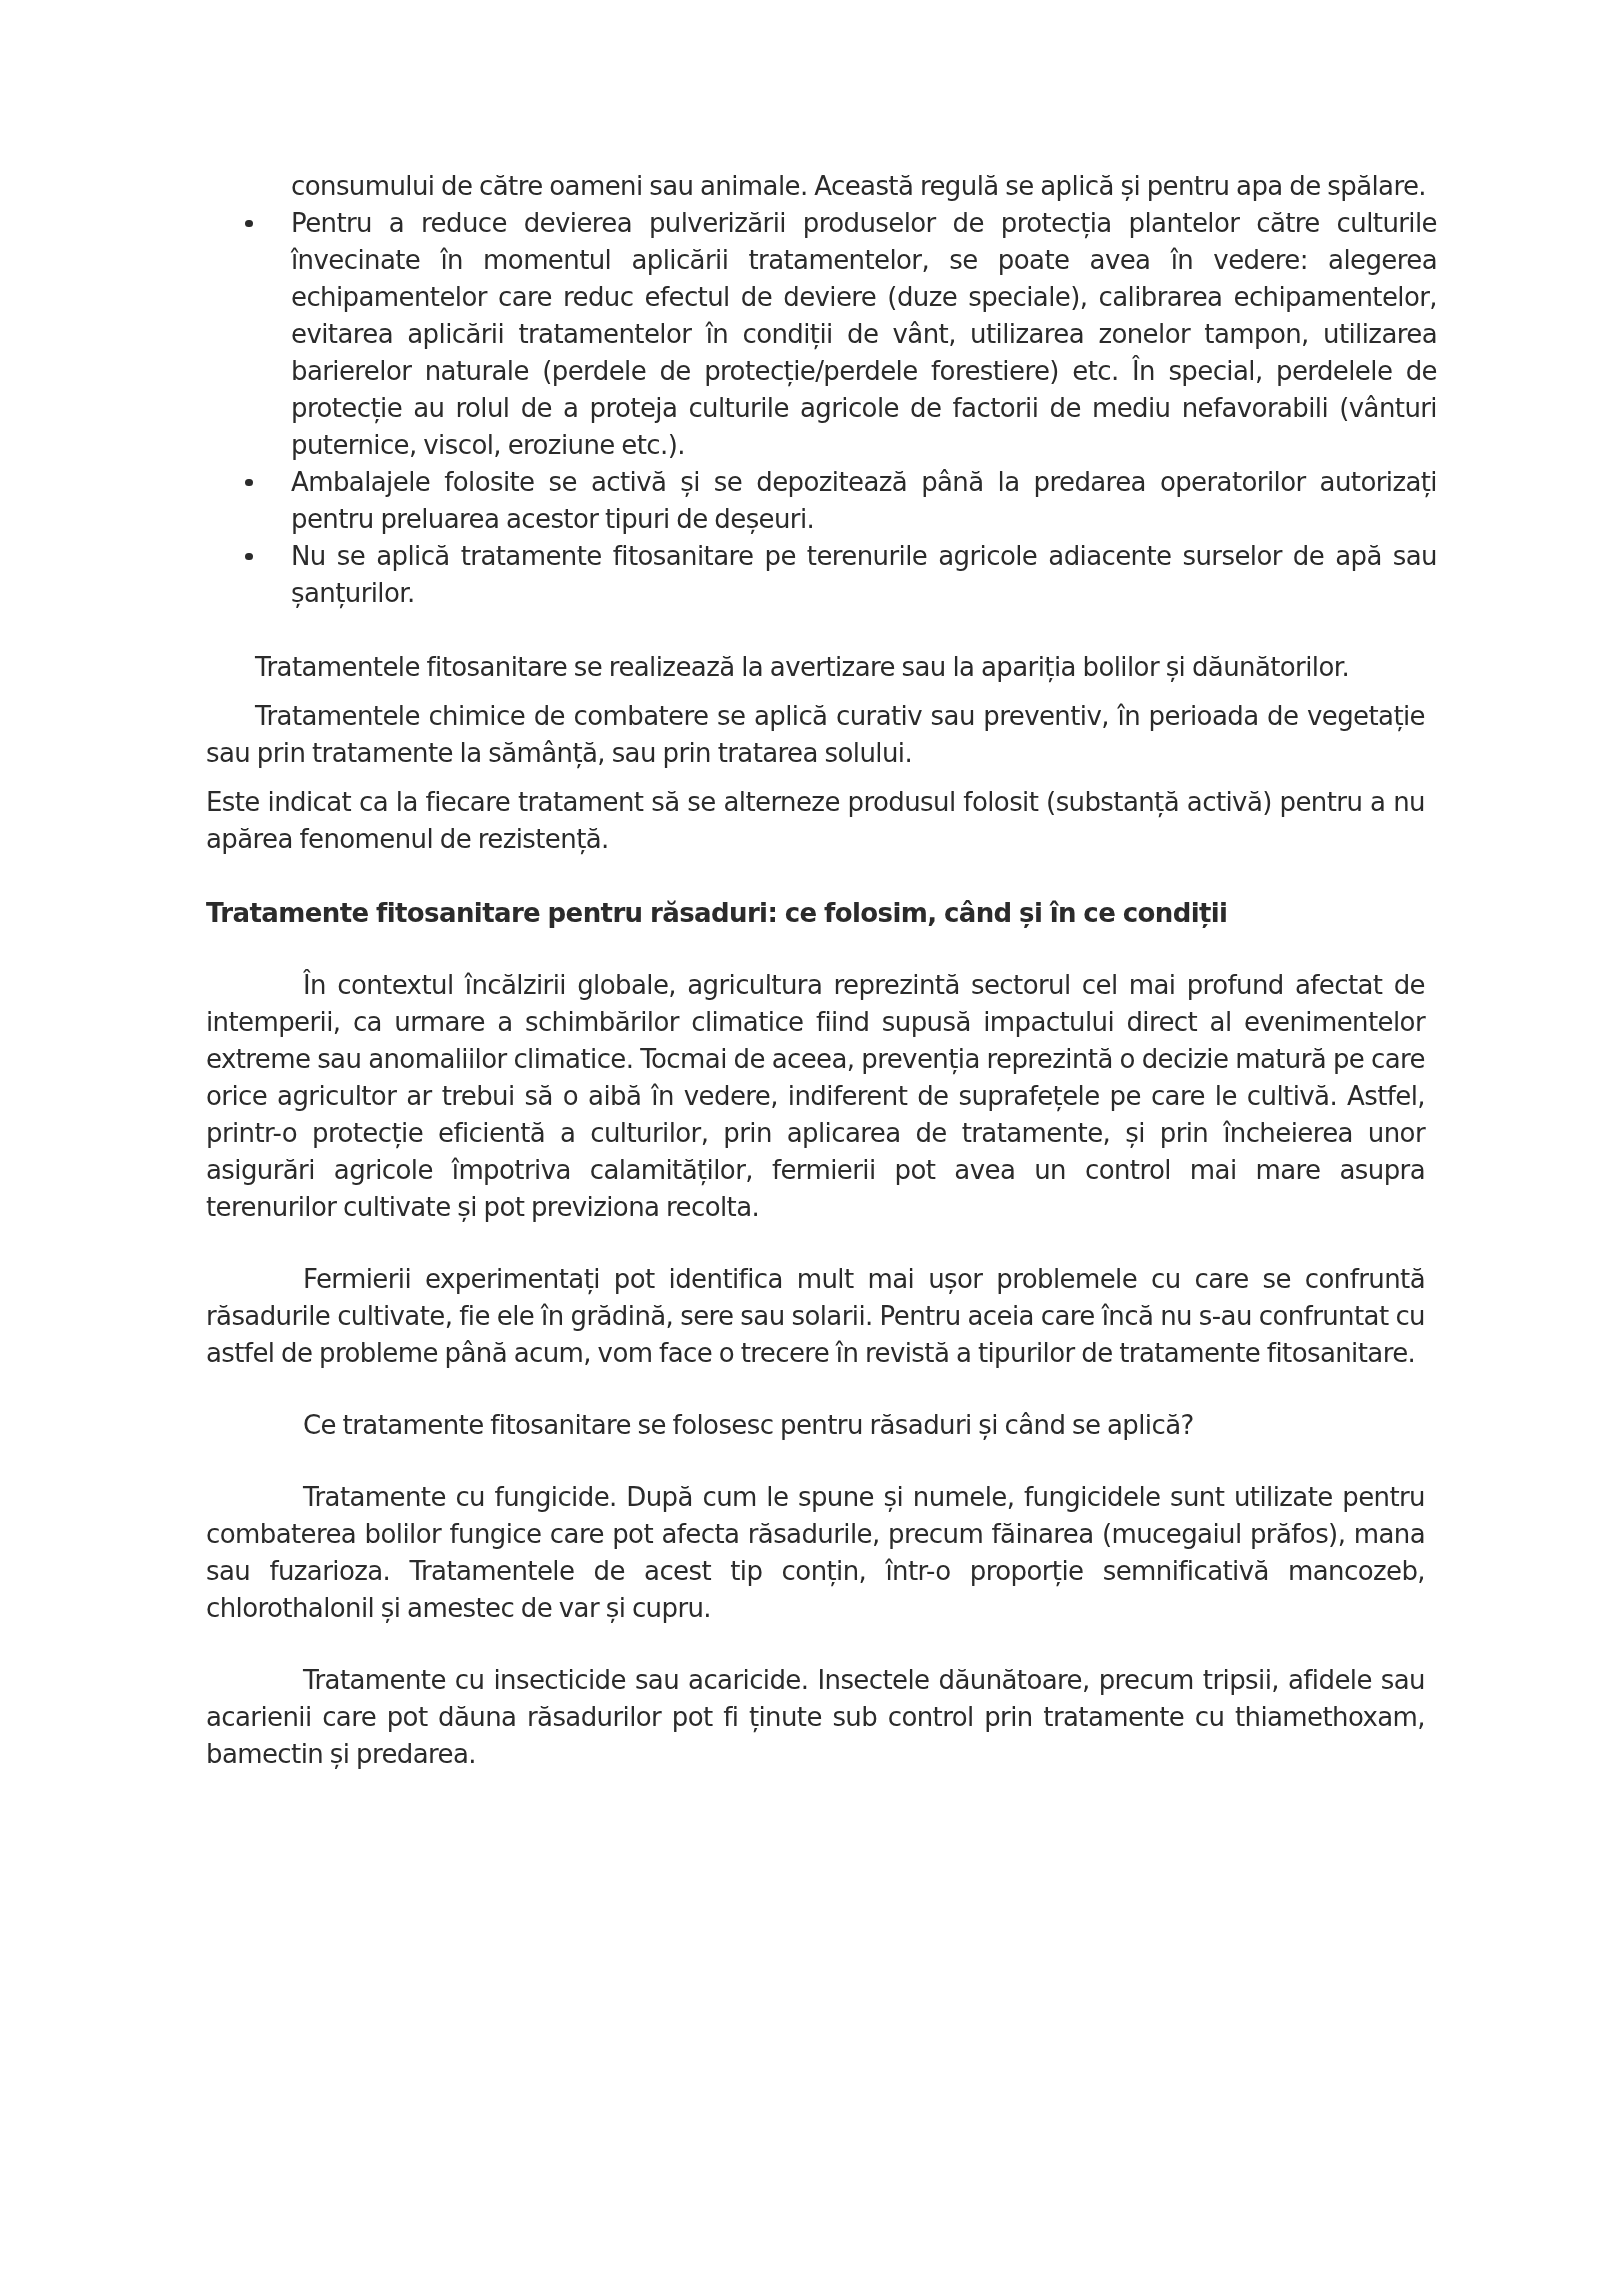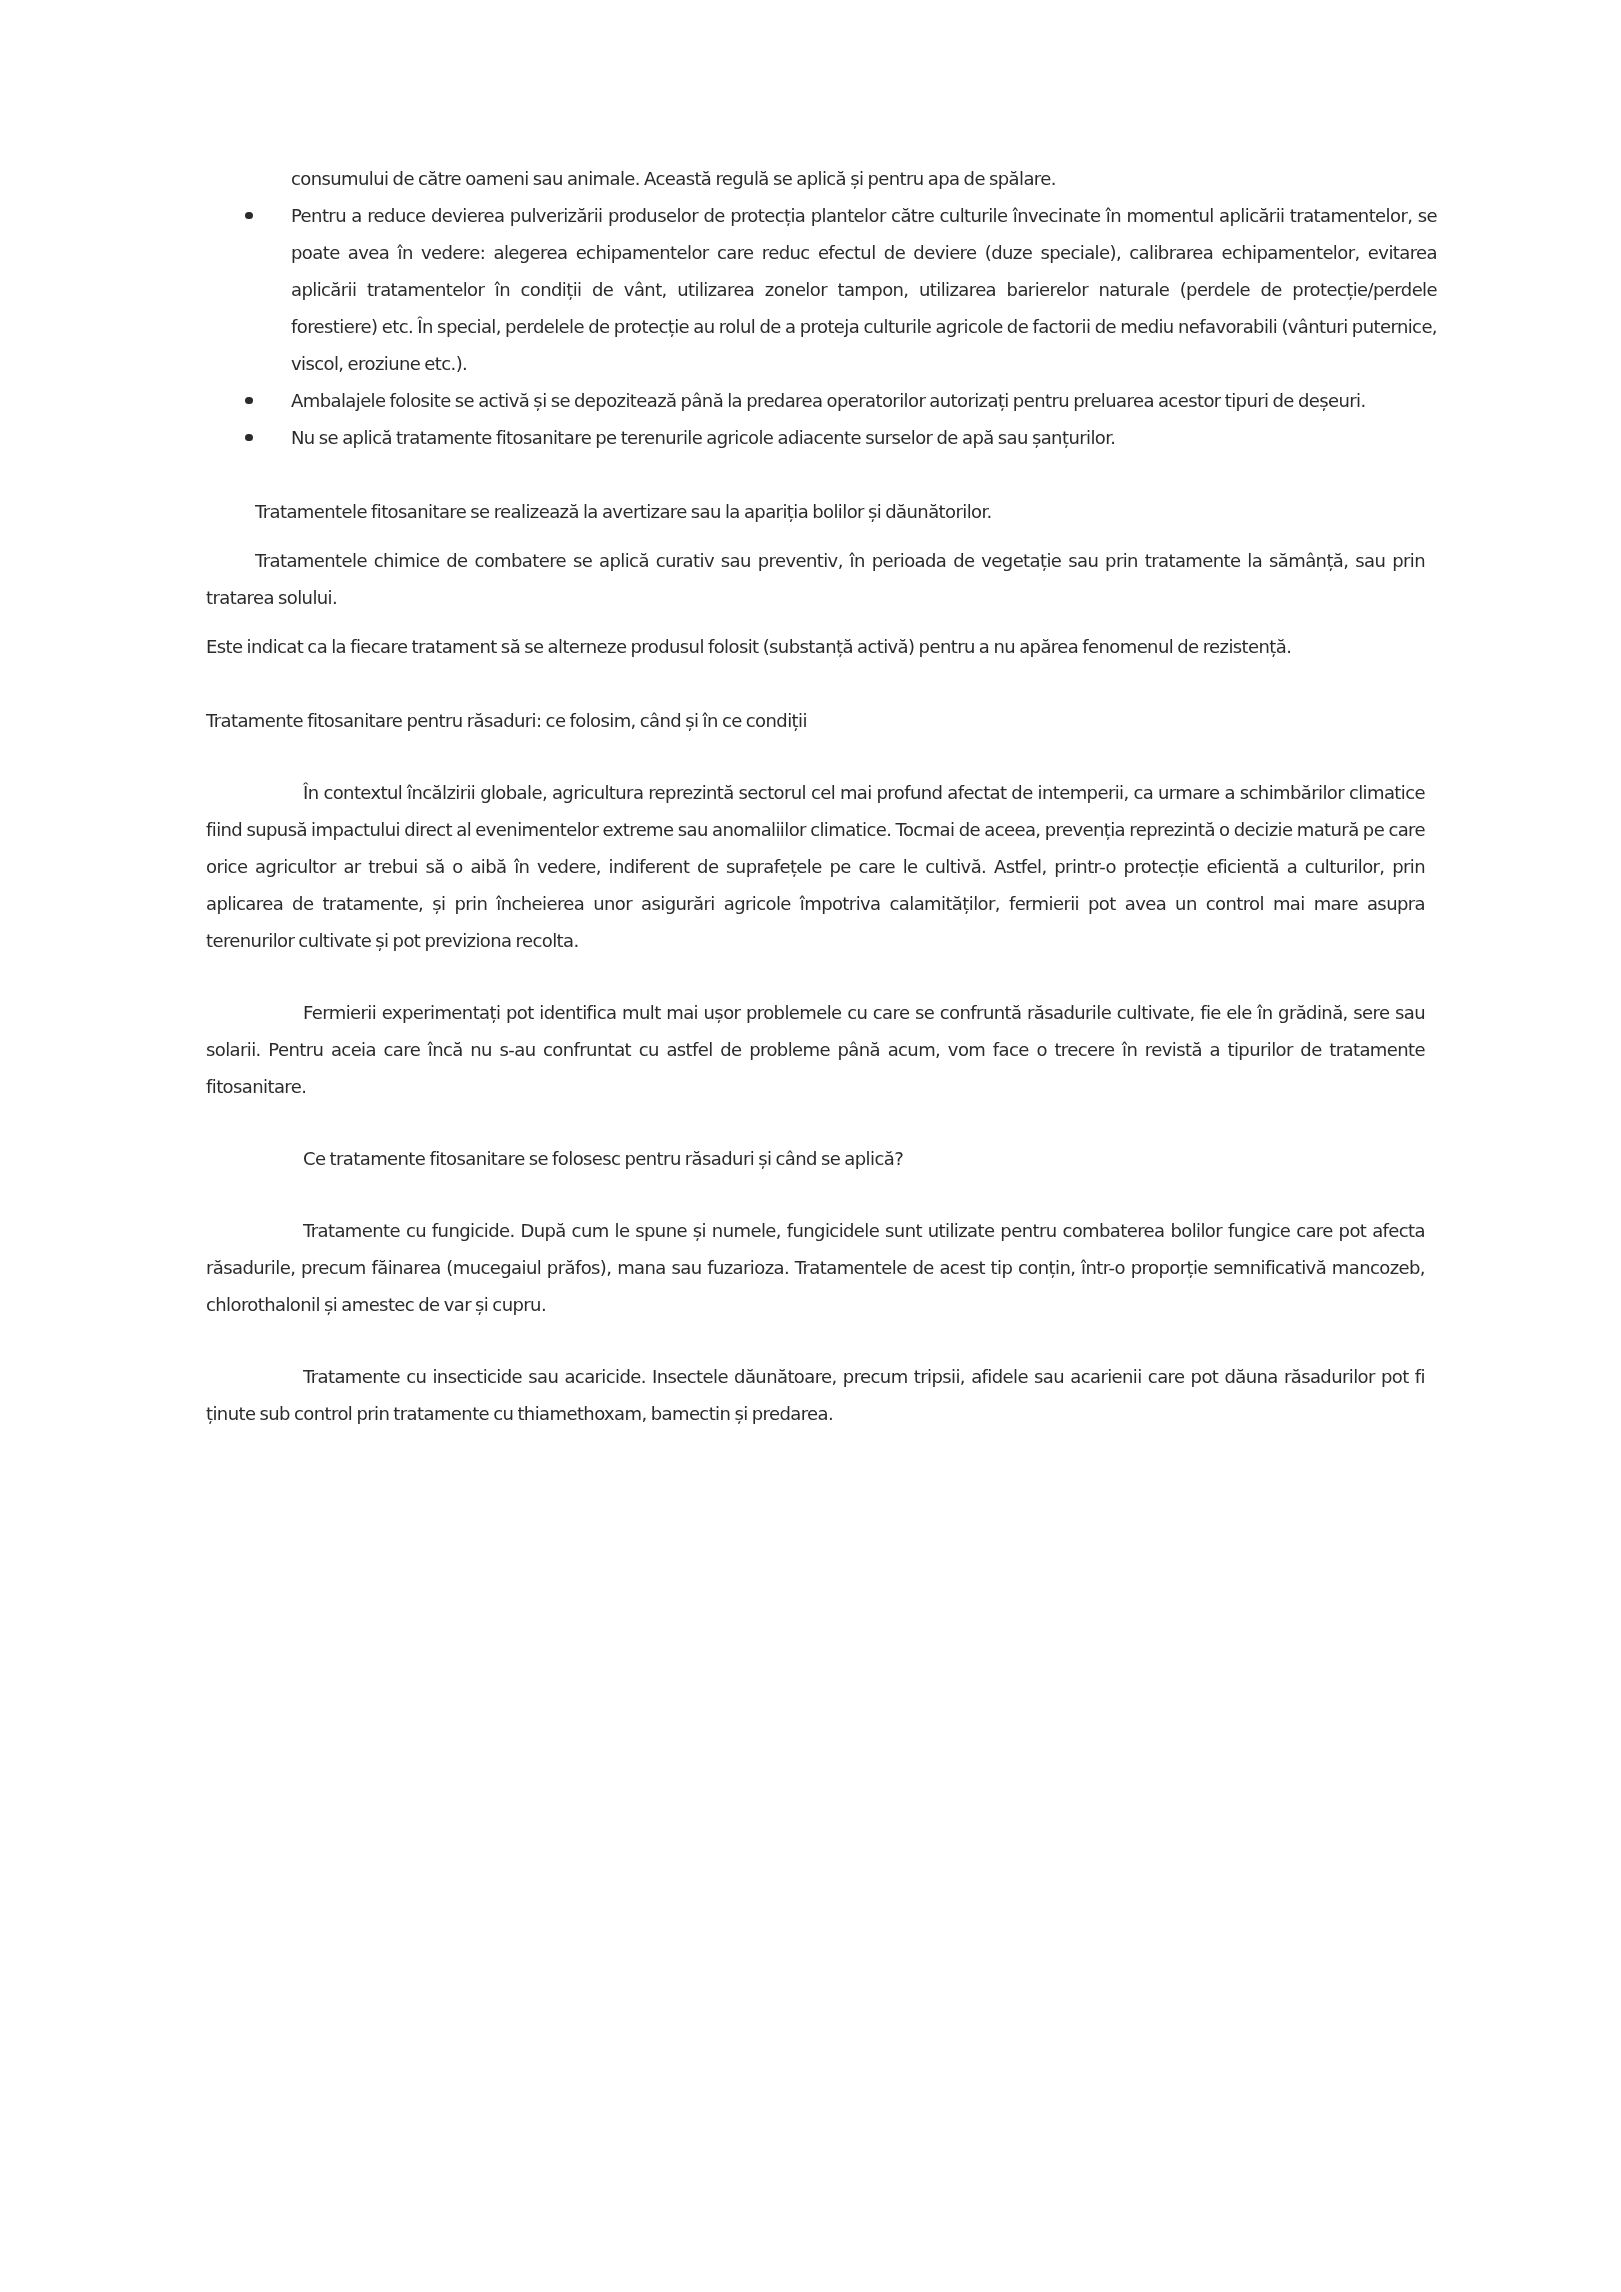--- a/index.html
+++ b/index.html
@@ -11,23 +11,23 @@
       width: 1621px;
       height: 2293px;
       position: relative;
       overflow: hidden;
       font-family: "DejaVu Sans", sans-serif;
       color: #2b2b2b;
     }
     .page {
       position: absolute;
       left: 194px;
-      top: 160px;
+      top: 168px;
       width: 1243px;
-      font-size: 18px;
+      font-size: 26px;
       line-height: 37px;
       letter-spacing: -0.6px;
       word-spacing: -1px;
     }
     .page p {
       margin: 12px;
       text-align: justify;
     }
     ul.bullets {
       list-style: none;
@@ -44,21 +44,21 @@
       left: -46px;
       top: 14.7px;
       width: 7.8px;
       height: 7.8px;
       border-radius: 50%;
       background: #2b2b2b;
     }
     .indent-small { text-indent: 49px; }
     .indent-large { text-indent: 97px; }
     .gap-after-list { margin-top: 37px !important; }
-    .heading { margin-top: 37px !important; text-align: left; }
+    .heading { margin-top: 37px !important; text-align: left; font-weight: bold; }
     .gap-para { margin-top: 35px !important; }
     .last-line-left { text-align-last: left; }
   </style>
 </head>
 <body>
 
 <div class="page">
 
   <ul class="bullets">
     <li class="cont last-line-left">

